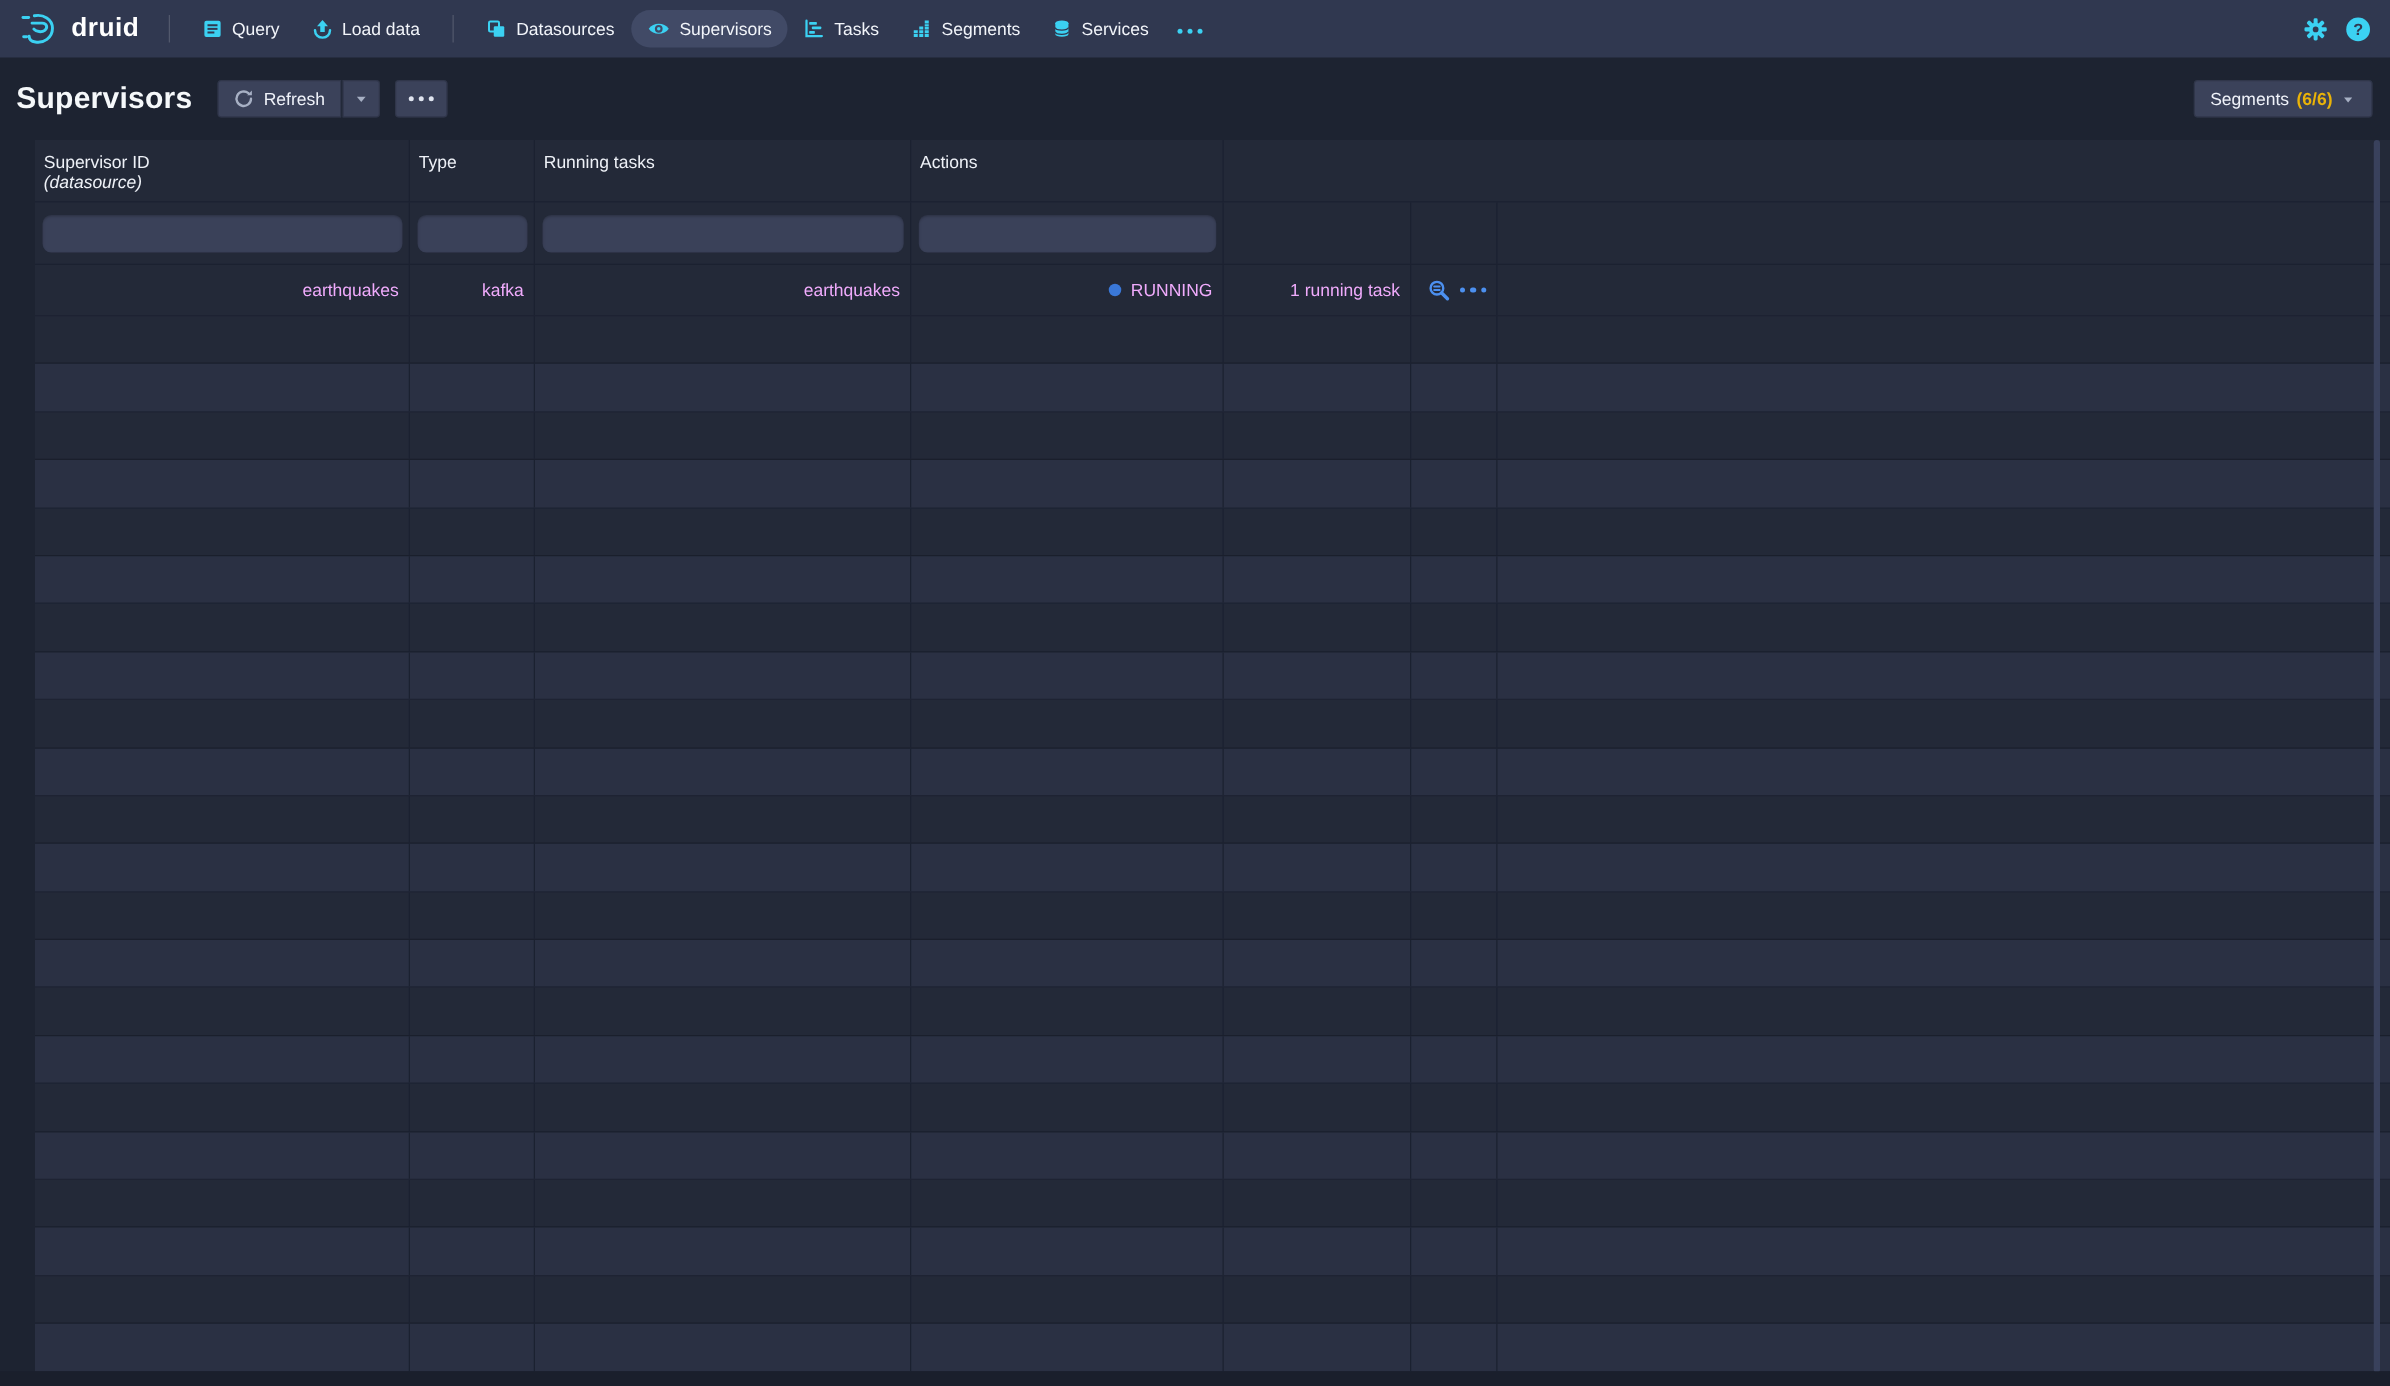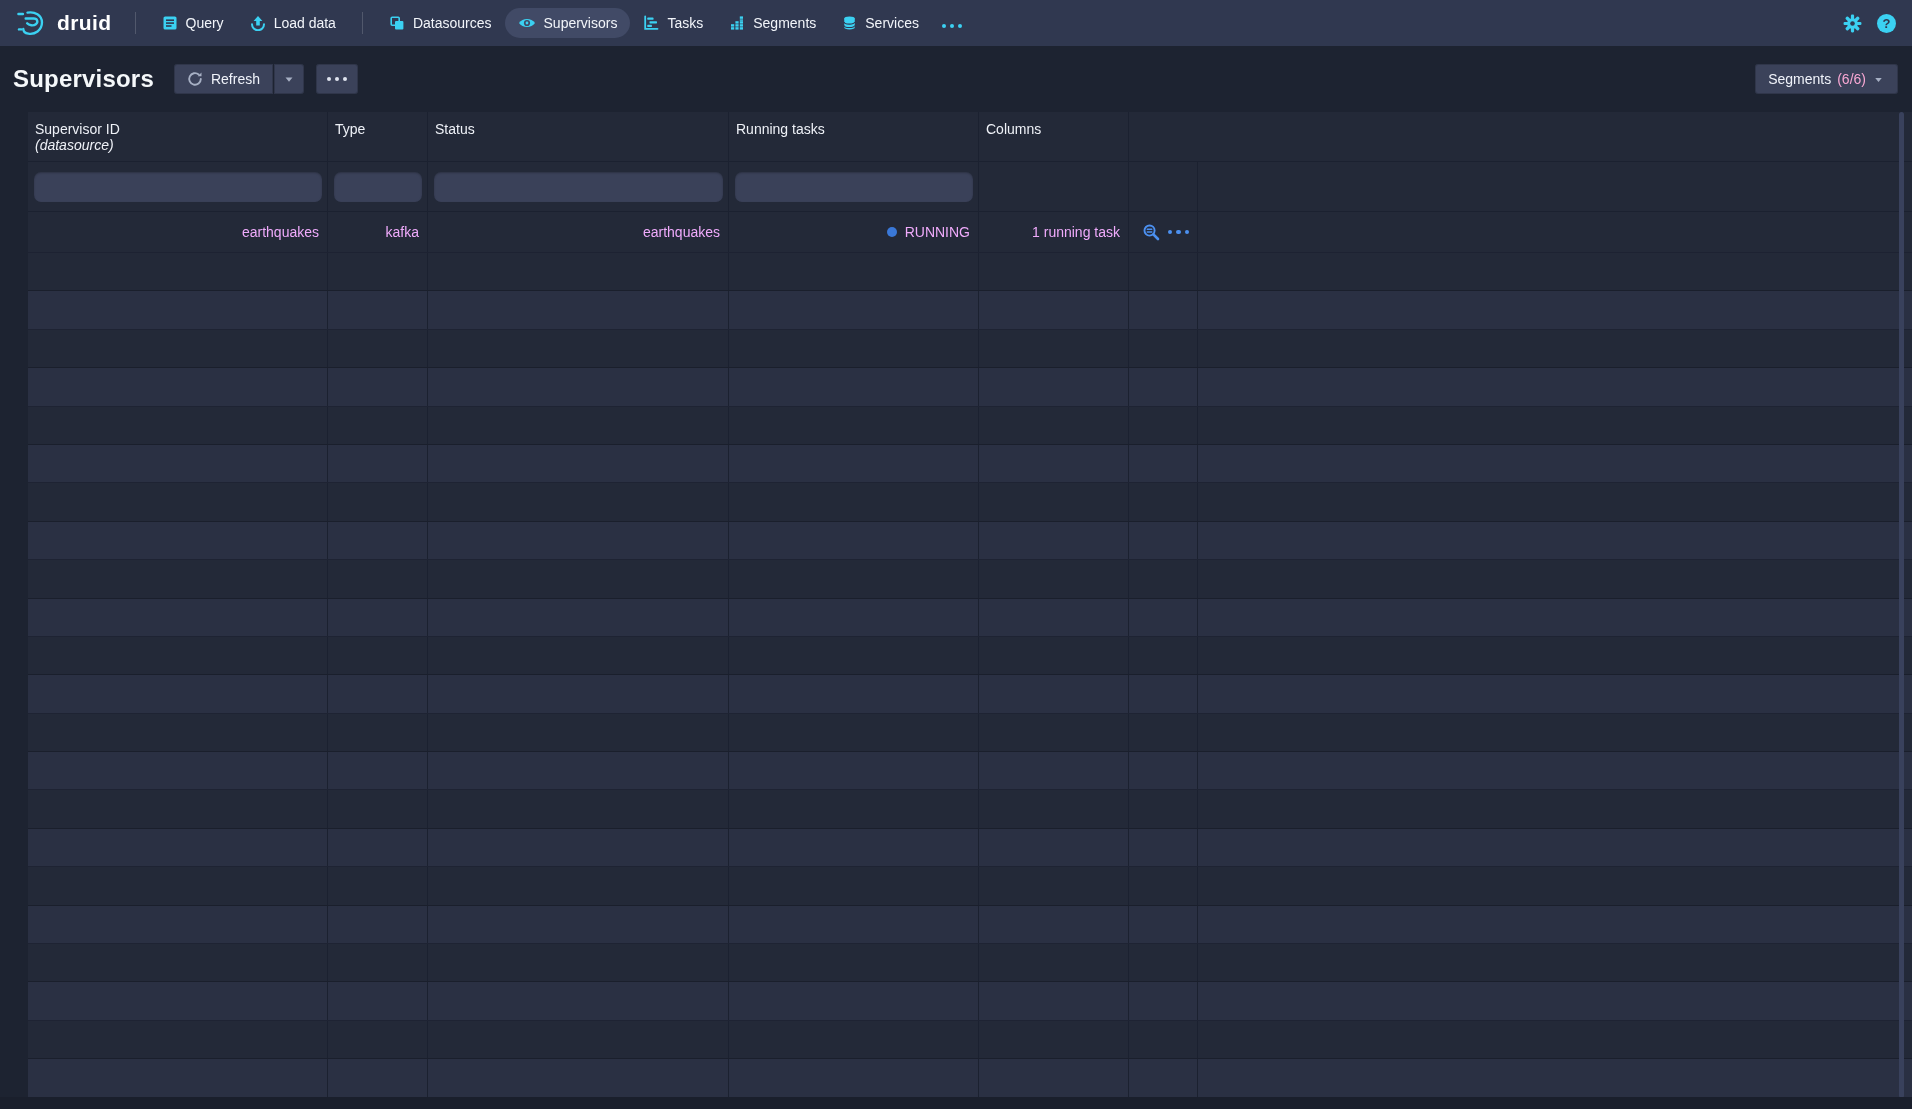--- a/index.html
+++ b/index.html
@@ -28,21 +28,21 @@
   .page-header { height:66px; display:flex; align-items:center; padding:0 14px 0 13px; }
   .page-title { font-size:24px; font-weight:700; color:#f5f8fa; letter-spacing:.2px; margin-right:20px; }
   .btn { background:#3b425a; border:none; color:#f0f3fa; font-size:14px; height:30px; border-radius:3px;
          display:inline-flex; align-items:center; gap:8px; padding:0 13px; cursor:pointer;
          box-shadow: inset 0 0 0 1px rgba(14,18,28,.25); text-align: center; }
   .btn .ico-gray { color:#a7b0c4; }
   .btn-refresh { border-top-right-radius:0; border-bottom-right-radius:0; margin-right:1px; }
   .btn-caret { border-top-left-radius:0; border-bottom-left-radius:0; padding:0 8px; }
   .btn-more { margin-left:12px; padding:0 11px; color:#dfe4ef; }
   .columns-btn { margin-left:auto; gap:6px; }
-  .muted { color:#f9a8d4; }
+  .muted { color:#eab308;font-weight:bold; }
 
   
   .table-wrap { position:relative; margin:0 14px 0 28px; width:1888px; }
   .tr { display:grid; grid-template-columns:300px 100px 301px 250px 150px 69px 1fr; }
   .tr > * { border-right:1px solid #1b2130; }
   .tr > *:last-child { border-right:none; }
 
   .thead { height:50px; background:#232938; border-bottom:1px solid #1b2130; }
   .th { padding:9px 8px 0 7px; color:#eef1f7; font-size:14px; line-height:16px; cursor:pointer; }
   .th-sub { font-style:italic; display:block; }
@@ -222,27 +222,24 @@
 
     <div class="tr thead">
       <div class="th">
         <span>Supervisor ID</span>
         <span class="th-sub">(datasource)</span>
       </div>
       <div class="th">
         <span>Type</span>
       </div>
       <div class="th">
-        <span>Status</span>
+        <span>Running tasks</span>
       </div>
       <div class="th">
-        <span>Running tasks</span>
-      </div>
-      <div class="th">
-        <span>Columns</span>
+        <span>Actions</span>
       </div>
       <div class="th"></div>
     </div>
 
     <div class="tr filter-row">
       <div class="filter-cell"><input class="filter-input" type="text" style=""></div>
       <div class="filter-cell"><input class="filter-input" type="text" style=""></div>
       <div class="filter-cell"><input class="filter-input" type="text" style=""></div>
       <div class="filter-cell"><input class="filter-input" type="text" style=""></div>
       <div class="filter-cell"></div>

